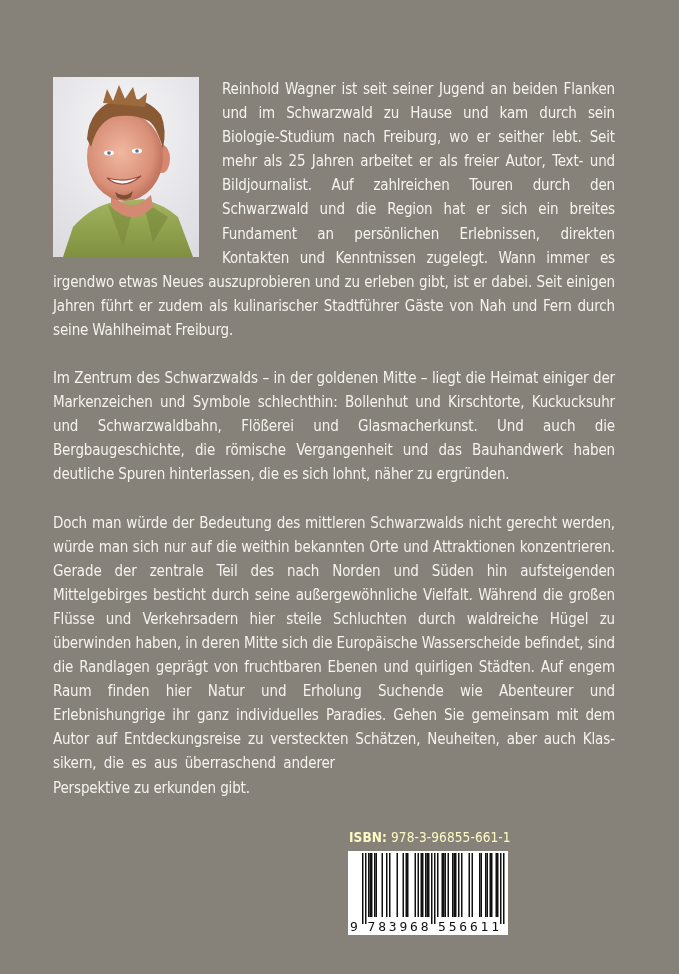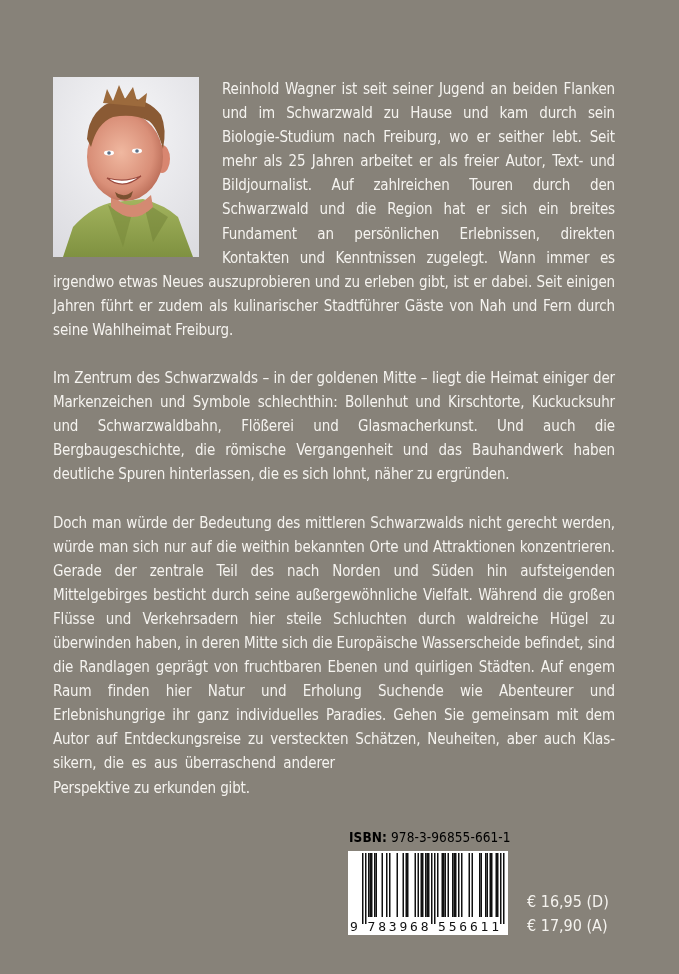--- a/index.html
+++ b/index.html
@@ -24,21 +24,21 @@
   p { margin:0; }
   .bio { margin-bottom:24px; }
   .about-title { font-style:italic; font-weight:bold; margin-top:10px; }
   .para-gap { height:24px; }
   .barcode-spacer { float:right; width:280px; height:110px; }
   .isbn-block {
     position:absolute; left:349px; top:829px;
   }
   .isbn-label {
     font-size:13.5px; line-height:16px; letter-spacing:0.1px;
-    white-space:nowrap; color:#000000;
+    white-space:nowrap; color:#fef9c3;
   }
   .isbn-label b { font-weight:bold; }
   .barcode-box {
     position:absolute; left:348px; top:851px; width:160px; height:84px;
     background:#ffffff;
   }
   .barcode-box svg { display:block; }
   .prices {
     position:absolute; left:527px; top:890px;
     font-size:16px; line-height:24px; color:#f5f3ef; white-space:nowrap;
@@ -153,18 +153,14 @@
         <rect x="147.50" y="2" width="1.5" height="64" fill="#111"></rect>
         <rect x="149.00" y="2" width="1.5" height="64" fill="#111"></rect>
         <rect x="152.00" y="2" width="1.5" height="71" fill="#111"></rect>
         <rect x="155.00" y="2" width="1.5" height="71" fill="#111"></rect>
         <text x="2" y="80" font-size="13" font-family="&quot;DejaVu Sans Mono&quot;, monospace" fill="#111" text-anchor="start" textLength="">9</text>
         <text x="19.5" y="80" font-size="13" font-family="&quot;DejaVu Sans Mono&quot;, monospace" fill="#111" text-anchor="start" textLength="61.0">783968</text>
         <text x="90" y="80" font-size="13" font-family="&quot;DejaVu Sans Mono&quot;, monospace" fill="#111" text-anchor="start" textLength="61.0">556611</text>
       </svg>
   </div>
 
-  <div class="prices">
-    <div>€ 16,95 (D)</div>
-    <div>€ 17,90 (A)</div>
-  </div>
 
 </div>
 
 </body></html>

